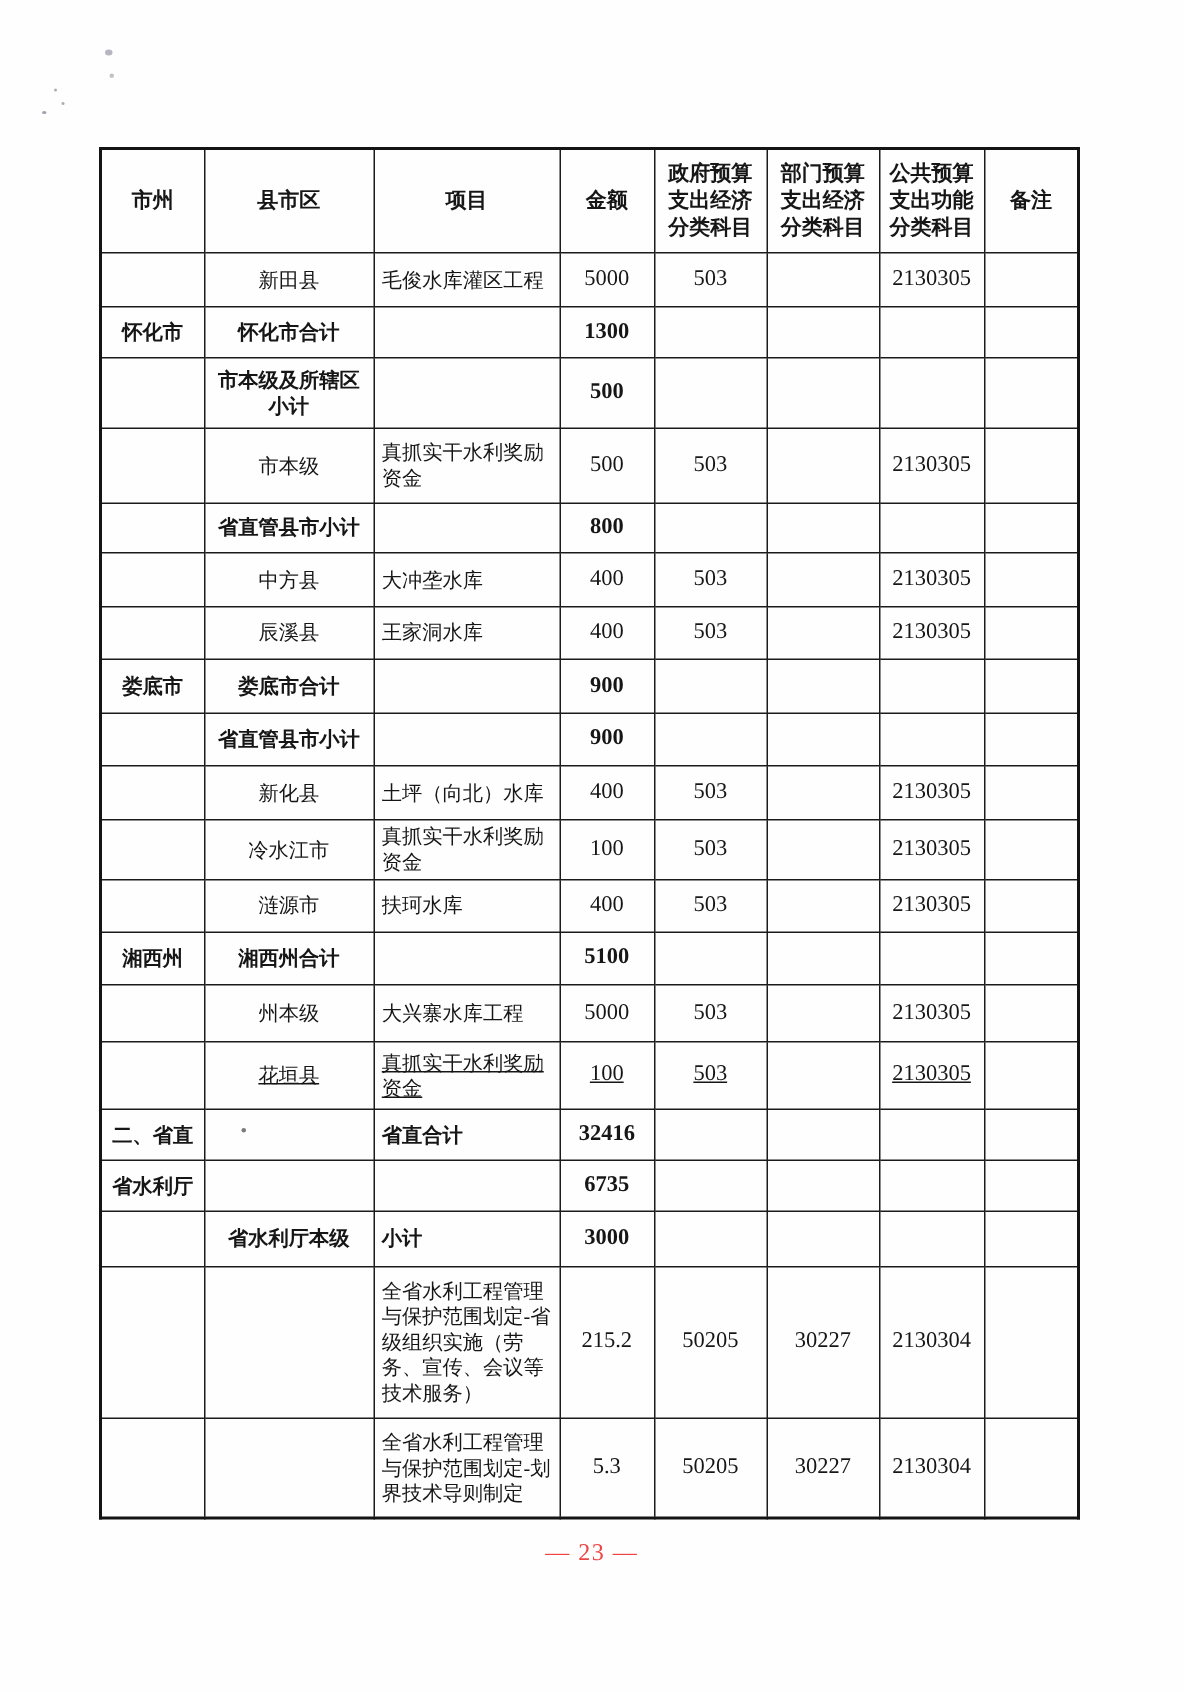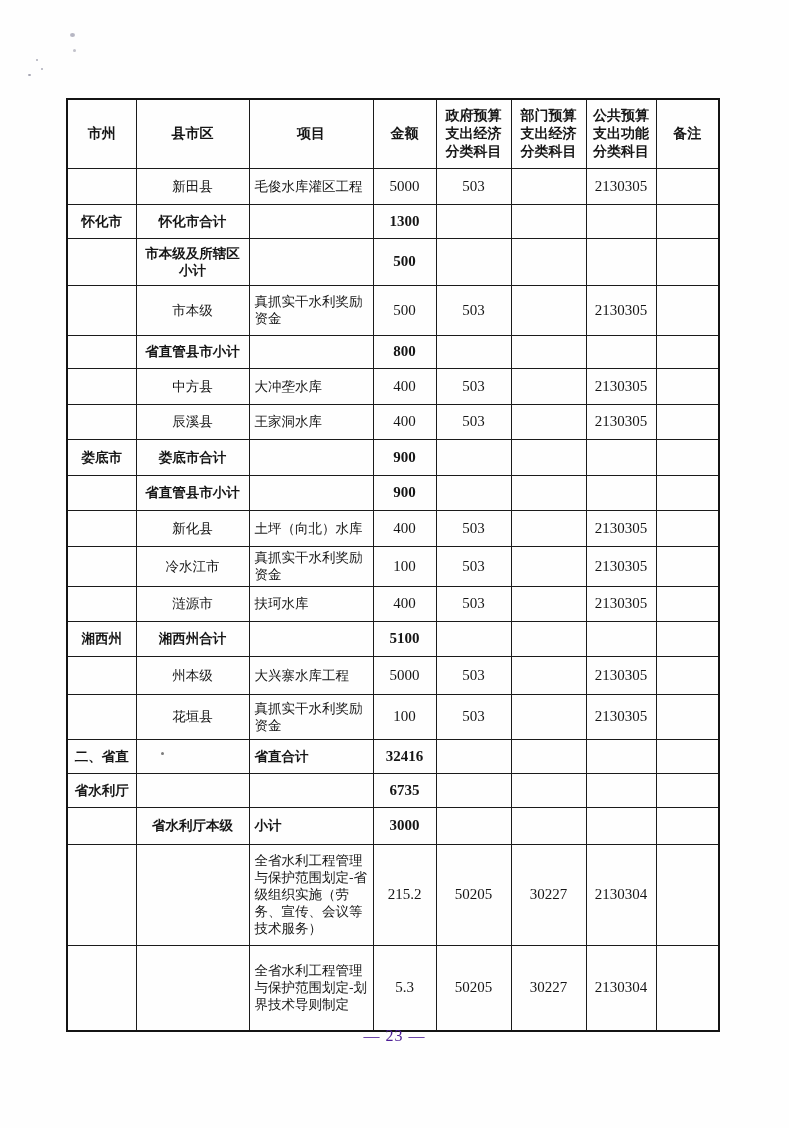--- a/index.html
+++ b/index.html
@@ -67,21 +67,21 @@
     font-weight: 700;
     margin-top: 24px;
   }
   tr.subtotal td.num { font-weight: 700; }
   .page-number {
     position: absolute;
     left: 0; top: 1027px; width: 100%;
     text-align: center;
     font-family: "Liberation Serif", "DejaVu Serif", serif;
     font-size: 16px;
-    color: #4c1d95;
+    color: #ef4444;
     letter-spacing: 1px;
   }
 </style>
 </head>
 <body>
 
 <div class="page">
 
   <div class="speck" style="left:70px; top:33px; width:5px; height:4px; background:#8f8fa3; opacity:.65;"></div>
   <div class="speck" style="left:73px; top:49px; width:3px; height:3px; background:#9a9aa8; opacity:.6;"></div>
@@ -253,21 +253,21 @@
         <tr style="height: 38px;">
           <td class="cn-cell"></td>
           <td class="cn-cell">州本级</td>
           <td class="cn-cell xiangmu">大兴寨水库工程</td>
           <td class="num">5000</td>
           <td class="num">503</td>
           <td class="num"></td>
           <td class="num">2130305</td>
           <td class="num"></td>
         </tr>
-        <tr style="height: 45px;">
+        <tr style="height: 45px; text-decoration: underline;">
           <td class="cn-cell"></td>
           <td class="cn-cell">花垣县</td>
           <td class="cn-cell xiangmu">真抓实干水利奖励资金</td>
           <td class="num">100</td>
           <td class="num">503</td>
           <td class="num"></td>
           <td class="num">2130305</td>
           <td class="num"></td>
         </tr>
         <tr class="subtotal" style="height: 34px;">
@@ -303,21 +303,21 @@
         <tr style="height: 101px;">
           <td class="cn-cell"></td>
           <td class="cn-cell"></td>
           <td class="cn-cell xiangmu">全省水利工程管理与保护范围划定-省级组织实施（劳务、宣传、会议等技术服务）</td>
           <td class="num">215.2</td>
           <td class="num">50205</td>
           <td class="num">30227</td>
           <td class="num">2130304</td>
           <td class="num"></td>
         </tr>
-        <tr style="height: 86px;">
+        <tr style="height: 67px;">
           <td class="cn-cell"></td>
           <td class="cn-cell"></td>
           <td class="cn-cell xiangmu">全省水利工程管理与保护范围划定-划界技术导则制定</td>
           <td class="num">5.3</td>
           <td class="num">50205</td>
           <td class="num">30227</td>
           <td class="num">2130304</td>
           <td class="num"></td>
         </tr>
       </tbody>

